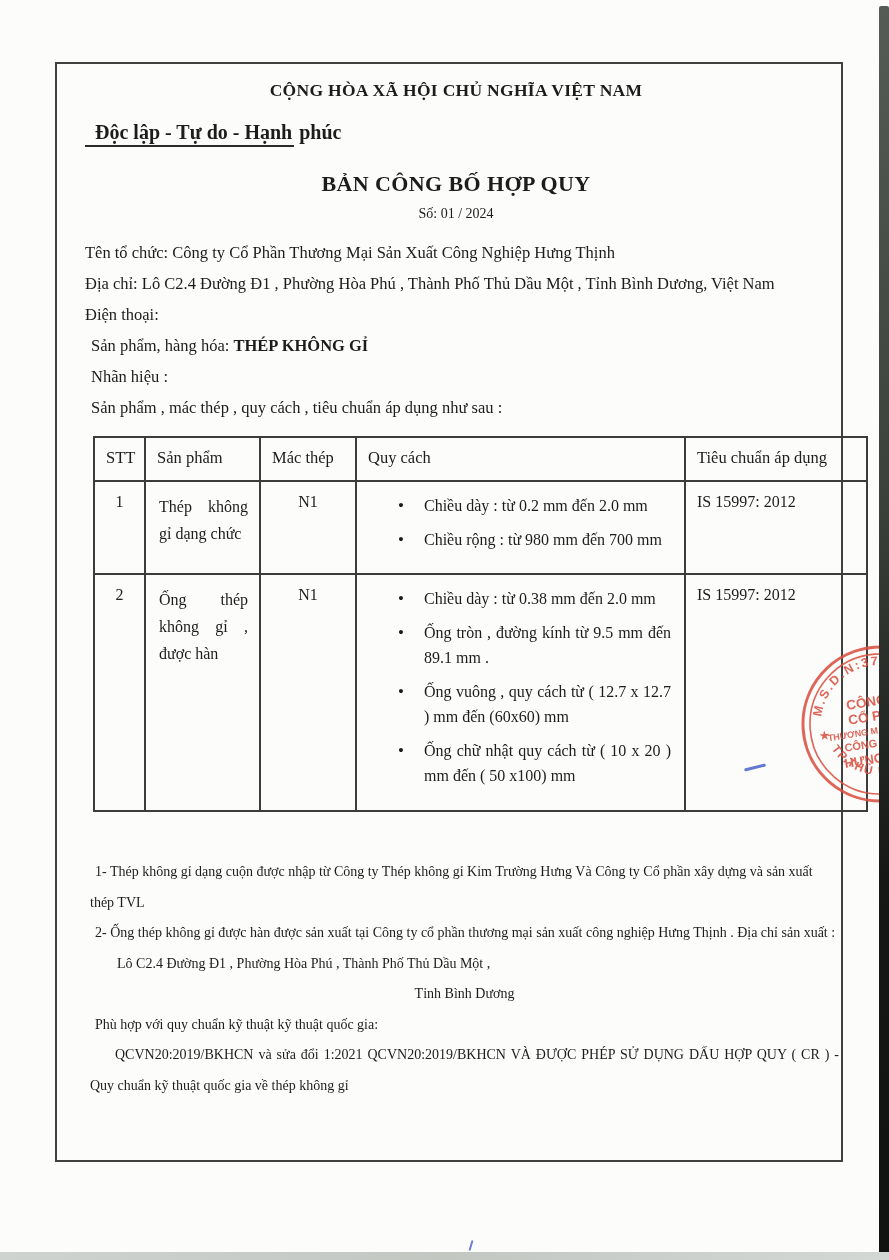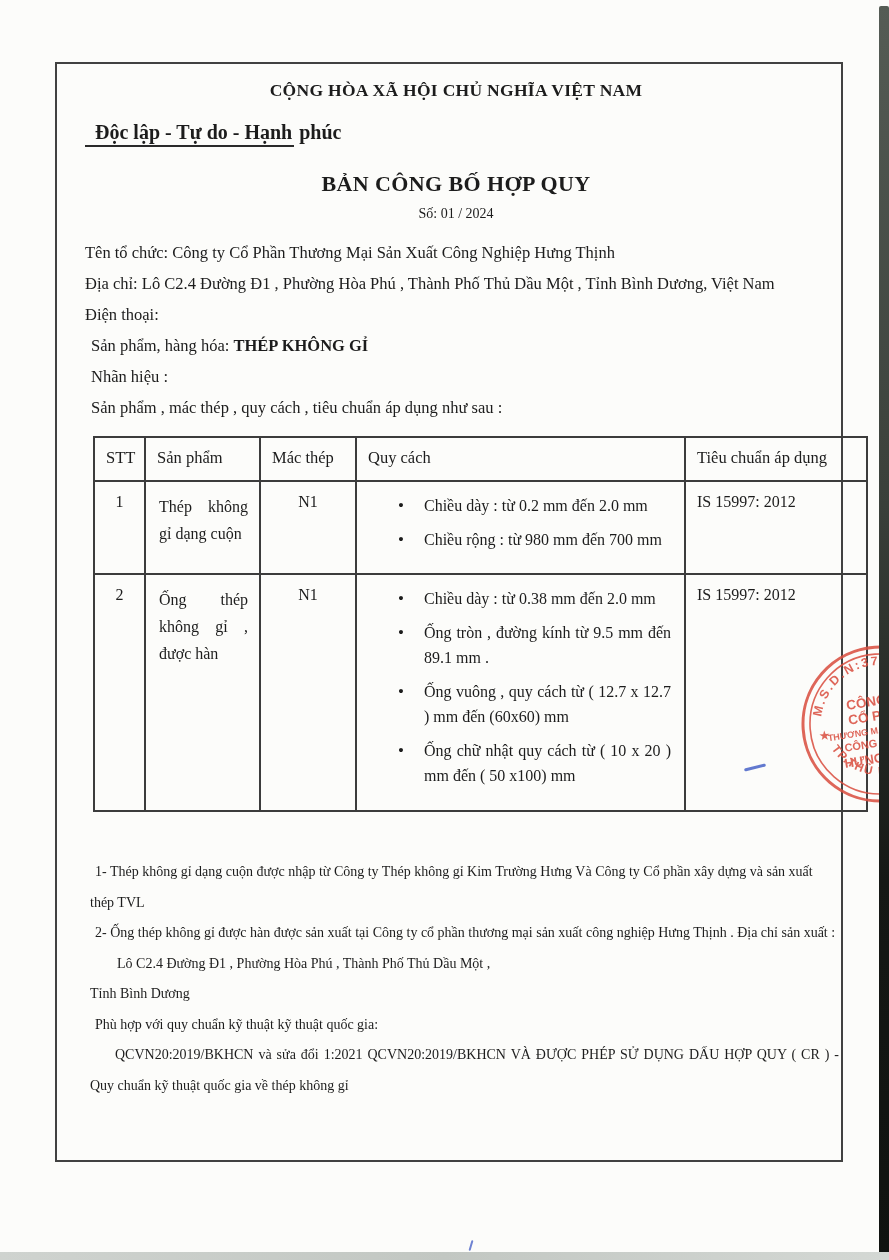--- a/index.html
+++ b/index.html
@@ -62,21 +62,21 @@
   tr.r2 { height:237px; }
 
   .bi { display:flex; margin:0 0 9px 0; line-height:25px; }
   .bi::before { content:"•"; width:26px; padding-left:41px; flex:0 0 auto; font-size:17px; }
   .bi span { flex:1 1 auto; text-align:justify; }
 
   .notes { margin:45px -12px 16px 5px; font-size:14px; line-height:30.5px; }
   .notes p { margin:0; }
   .note-1 { text-indent:5px; }
   .note-2 { padding-left:27px; text-indent:-22px; }
-  .province { padding-left:0; }
+  .province { padding-left:0;text-align:center; }
   .conf { text-indent:5px; }
   .regulation { margin-left:-25px; text-indent:25px; text-align:justify; }
 
   .stamp { position:absolute; left:797px; top:641px; width:166px; height:166px; opacity:.87; }
   .stamp text { font-family:"Liberation Sans","DejaVu Sans",sans-serif; font-weight:bold; }
 
   .pen-mark-1 {
     position:absolute; left:744px; top:766px; width:22px; height:3px;
     background:#3b57c4; transform:rotate(-14deg); border-radius:2px; opacity:.8;
   }
@@ -113,21 +113,21 @@
           <th class="c-stt">STT</th>
           <th class="c-sp">Sản phẩm</th>
           <th class="c-mt">Mác thép</th>
           <th class="c-qc">Quy cách</th>
           <th class="c-tc">Tiêu chuẩn áp dụng</th>
         </tr>
       </thead>
       <tbody>
         <tr class="r1">
           <td class="stt">1</td>
-          <td class="sp">Thép không gỉ dạng cuộn</td>
+          <td class="sp">Thép không gỉ dạng chức</td>
           <td class="mt">N1</td>
           <td class="qc">
             <div class="bi">
                 <span>Chiều dày : từ 0.2 mm đến 2.0 mm</span>
               </div>
             <div class="bi">
                 <span>Chiều rộng : từ 980 mm đến 700 mm</span>
               </div>
           </td>
           <td class="tc">IS 15997: 2012</td>

